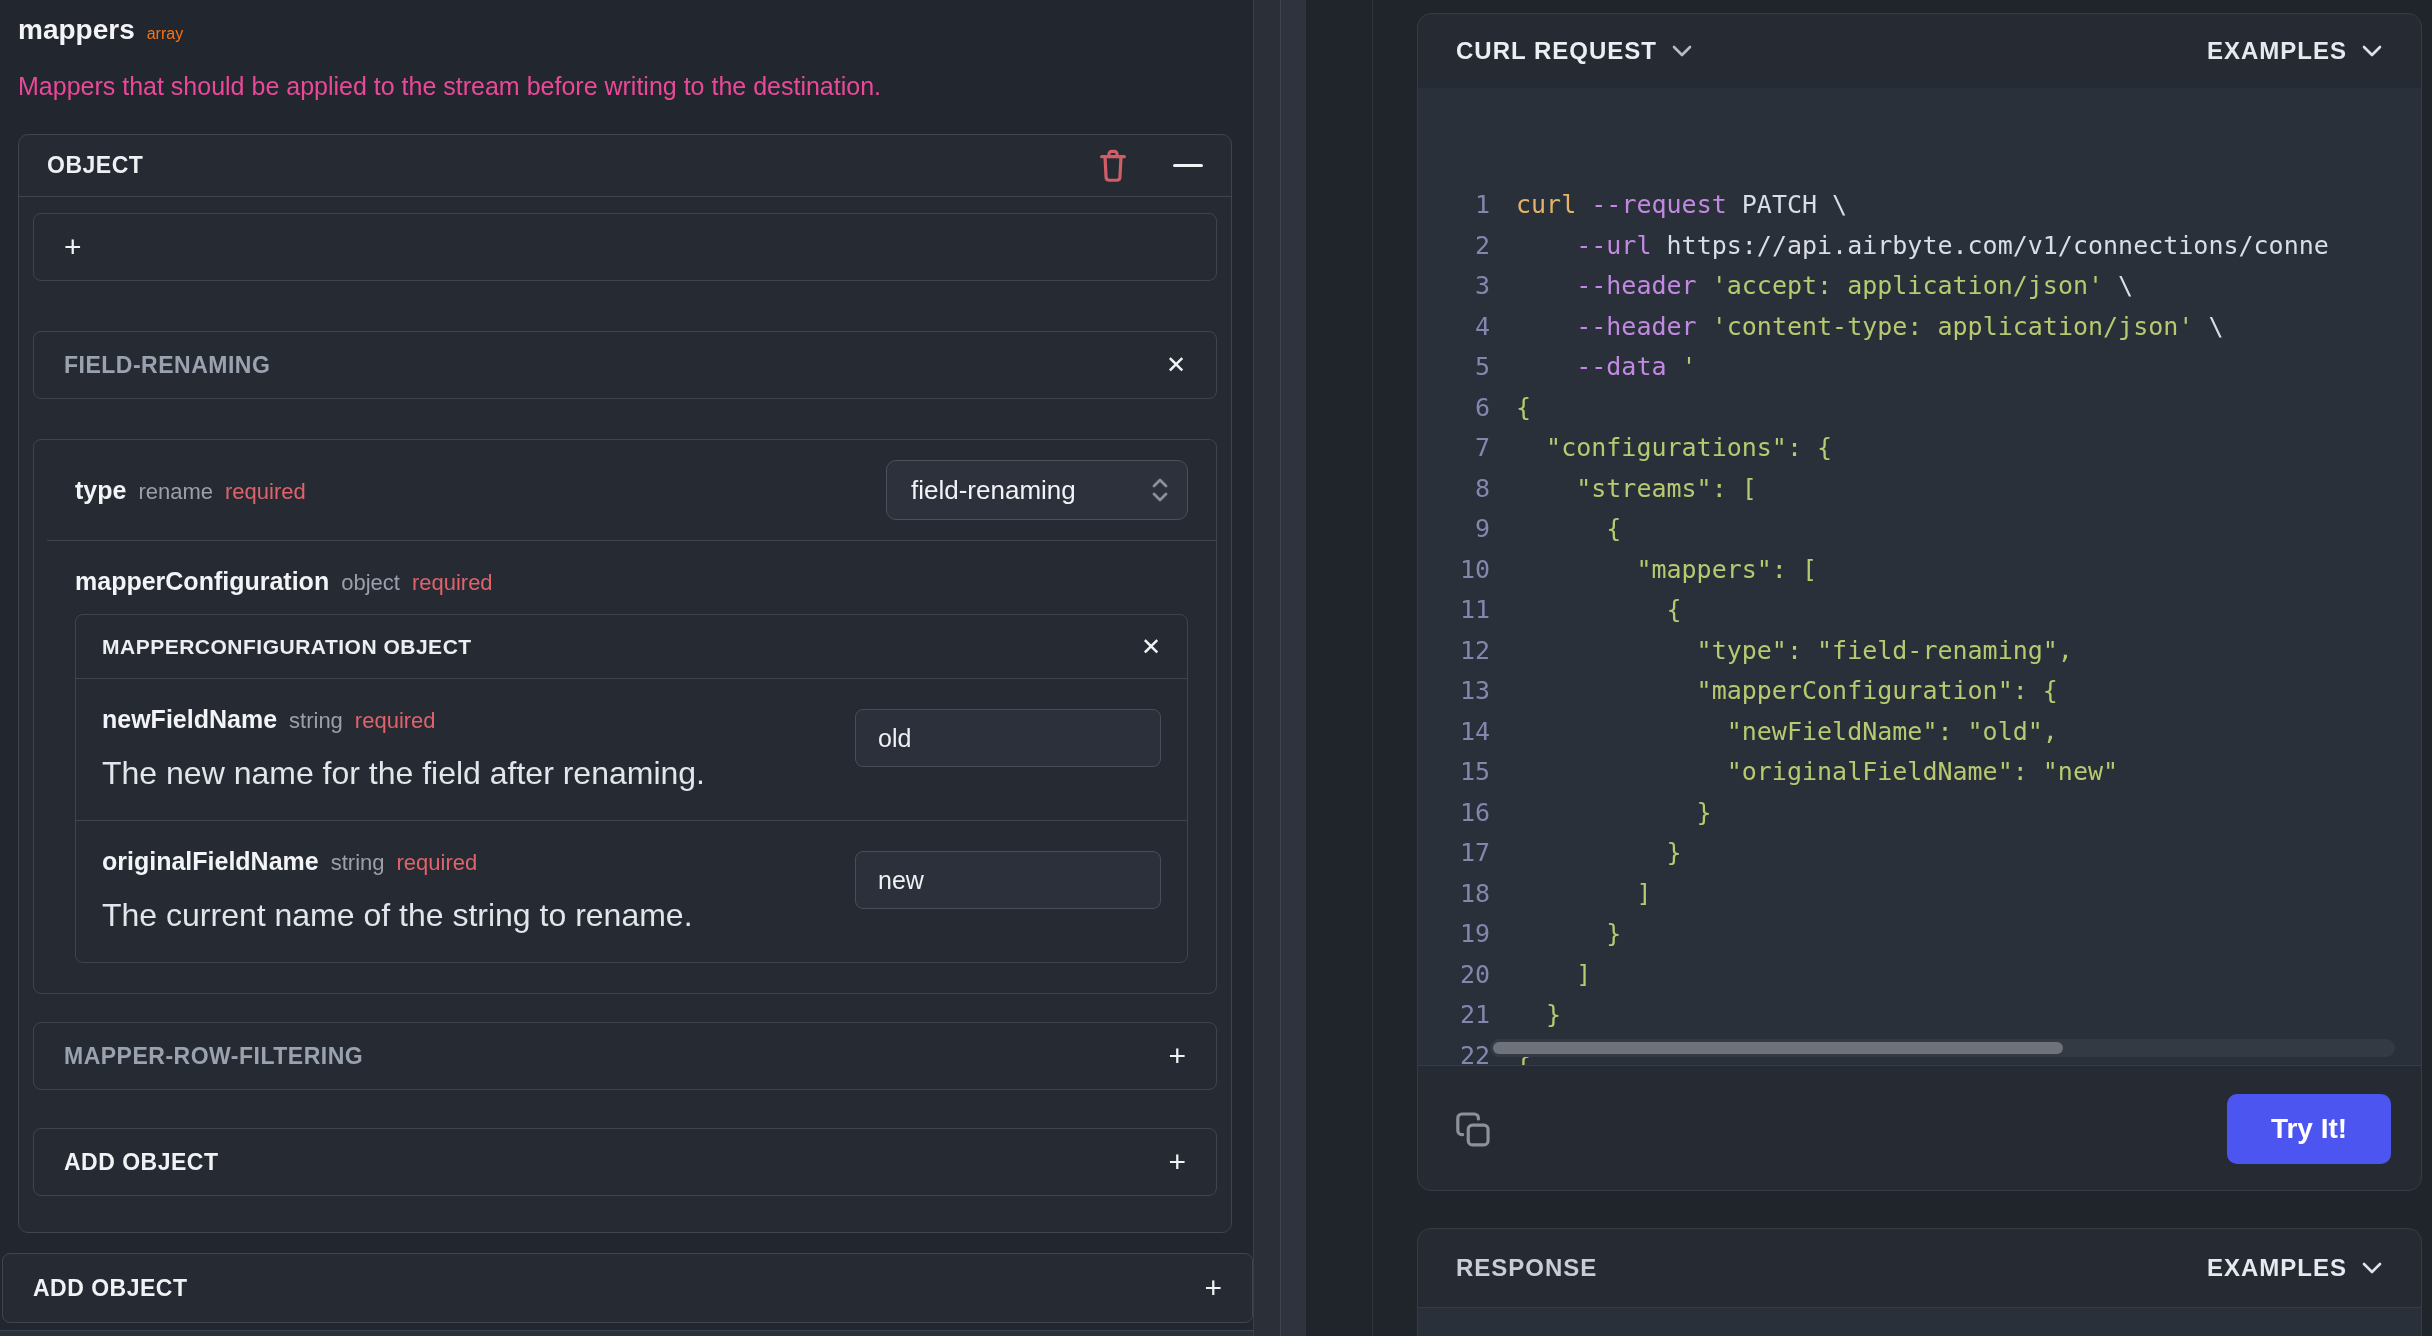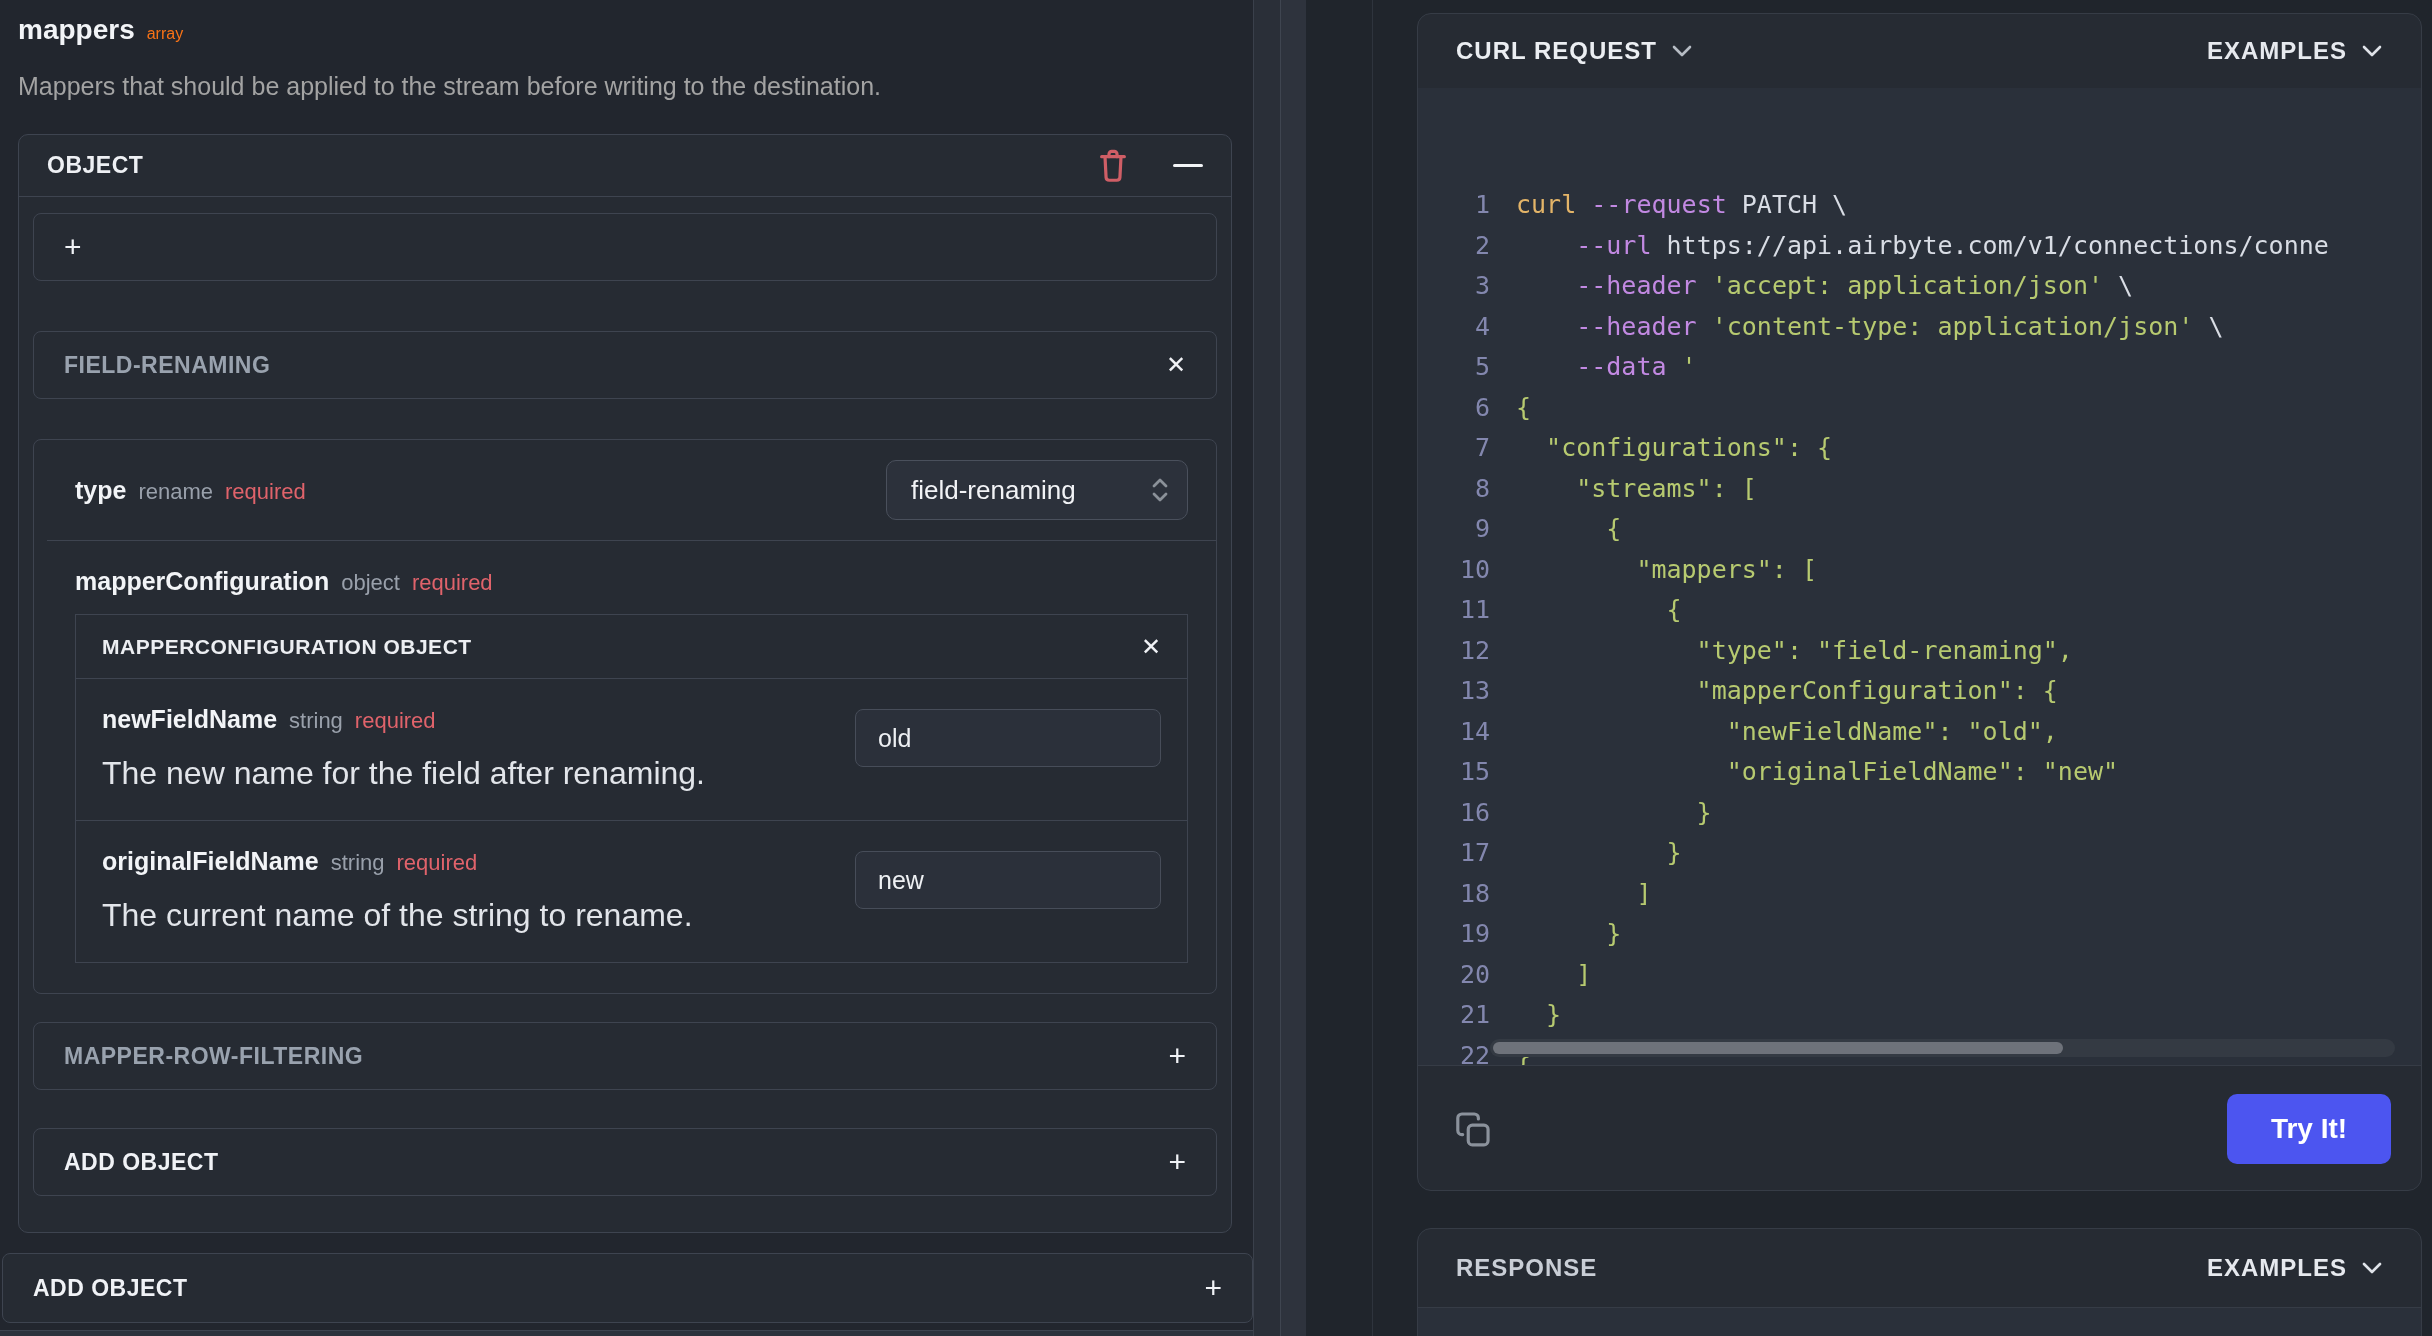--- a/index.html
+++ b/index.html
@@ -8,21 +8,21 @@
     position:relative; overflow:hidden;
     background:#22262e;
     font-family:"Liberation Sans", sans-serif;
     color:#eef0f4;
   }
   
   .left-col { position:absolute; left:0; top:0; width:1253px; height:1336px; background:#22262e; }
   .title-row { position:absolute; left:18px; top:14px; display:flex; align-items:baseline; gap:12px; }
   .field-name { font-size:28px; font-weight:700; color:#f2f4f7; }
   .field-type { font-size:16px; color:#f97316; }
-  .field-desc { position:absolute; left:18px; top:72px; font-size:25px; color:#a3a3a3; }
+  .field-desc { position:absolute; left:18px; top:72px; font-size:25px; color:#ec4899; }
 
   .object-card { position:absolute; left:18px; top:134px; width:1214px; height:1099px;
     background:#262b33; border:1px solid #3e4450; border-radius:10px; }
   .object-header { height:62px; display:flex; align-items:center; padding:0 28px; border-bottom:1px solid #3e4450; }
   .object-title { flex:1; font-size:23px; font-weight:700; letter-spacing:.5px; color:#eef0f4; }
   .icon-btn { display:flex; align-items:center; justify-content:center; cursor:pointer; background:none; border:none; }
   .minus-bar { width:30px; height:3px; background:#f2f4f7; border-radius:2px; margin-left:44px; }
 
   .section-box { margin:16px 14px 0; height:68px; border:1px solid #3e4450; border-radius:8px;
     display:flex; align-items:center; padding:0 30px; }
@@ -38,21 +38,21 @@
   .prop-line { display:flex; align-items:baseline; gap:12px; }
   .prop-name { font-size:25px; font-weight:700; color:#f2f4f7; }
   .prop-kind { font-size:22px; color:#99a0ab; }
   .prop-required { font-size:22px; color:#e0636b; }
 
   .select-box { margin-left:auto; width:302px; height:60px; background:#2c313b; border:1px solid #4a505c;
     border-radius:10px; display:flex; align-items:center; padding:0 16px 0 24px; cursor:pointer; }
   .select-value { font-size:26px; color:#f2f3f6; flex:1; }
 
   .mapperconf-row { padding:26px 28px 0; }
-  .mc-card { margin:18px 28px 30px; border:1px solid #3e4450; border-radius:0; }
+  .mc-card { margin:18px 28px 30px; border:1px solid #3e4450; border-radius:8px; }
   .mc-header { height:64px; display:flex; align-items:center; padding:0 26px; border-bottom:1px solid #3e4450; }
   .mc-title { flex:1; font-size:21px; font-weight:700; letter-spacing:.5px; color:#eceef2; }
   .close-glyph { font-size:24px; color:#f0f2f6; line-height:1; }
   .mc-field-row { display:flex; padding:26px 26px 28px; }
   .mc-field-row.divided { border-bottom:1px solid #3e4450; }
   .mc-field-left { flex:1; }
   .mc-field-desc { margin-top:21px; font-size:32px; color:#e2e5ea; }
   .text-input { width:306px; height:58px; margin-top:4px; background:#2b303a; border:1px solid #474d59;
     border-radius:8px; display:flex; align-items:center; padding-left:22px; font-size:25px; color:#eef0f3; }
 

